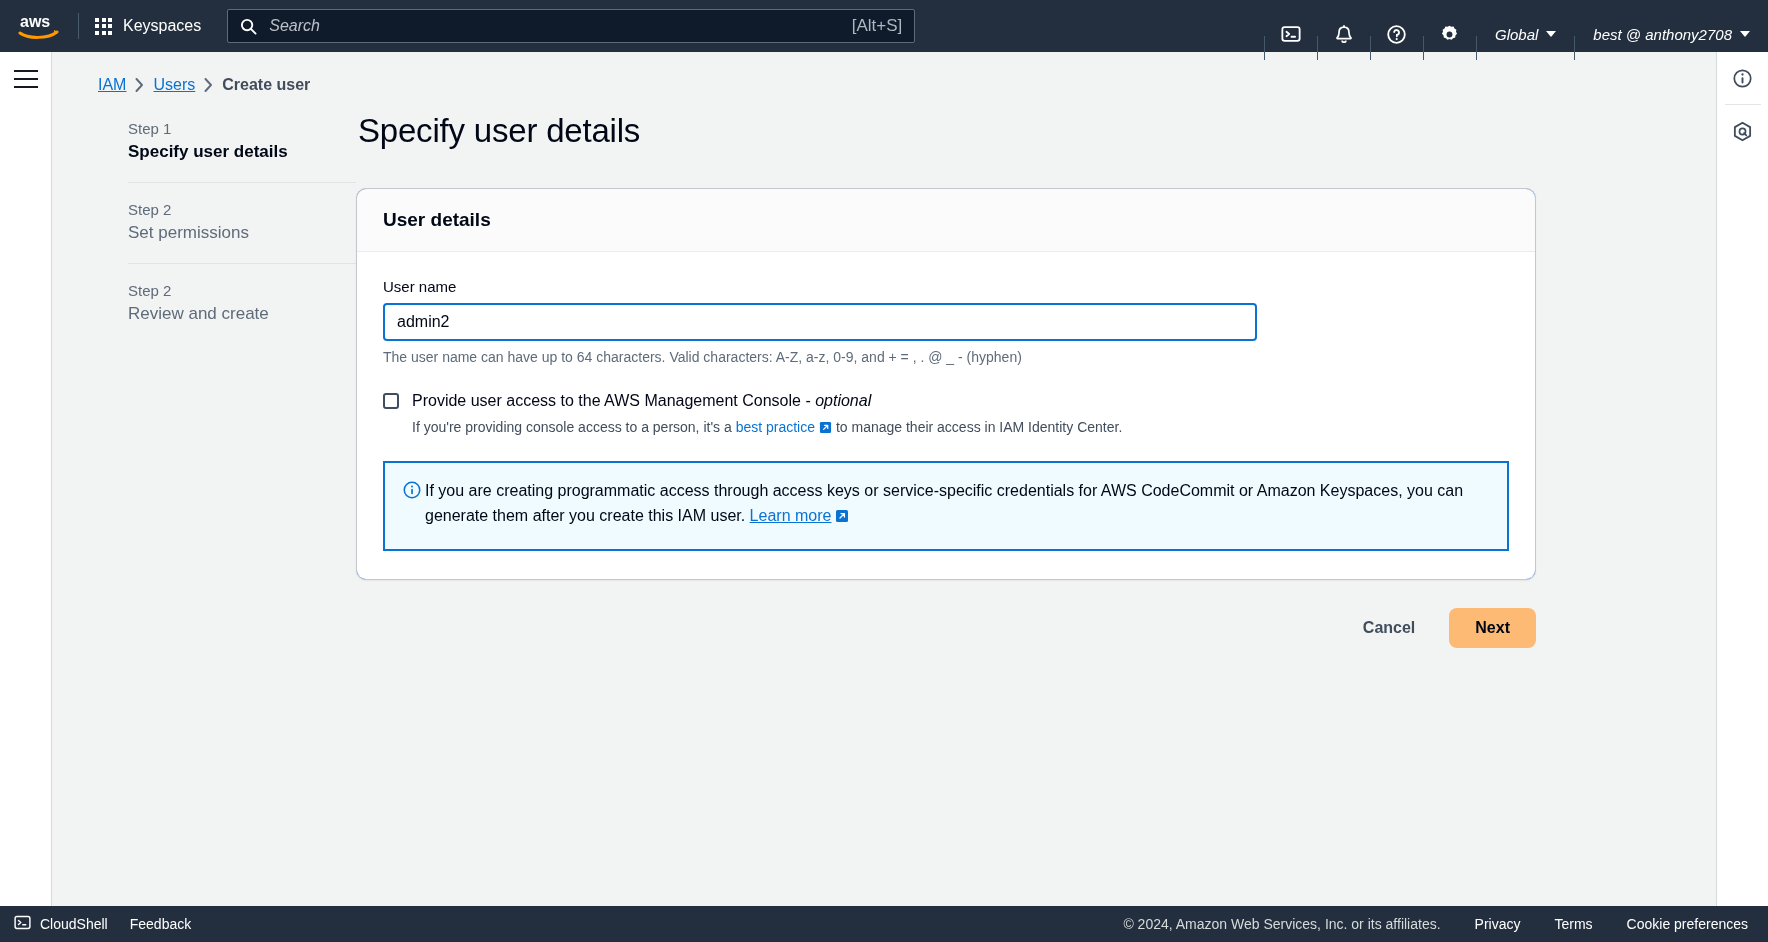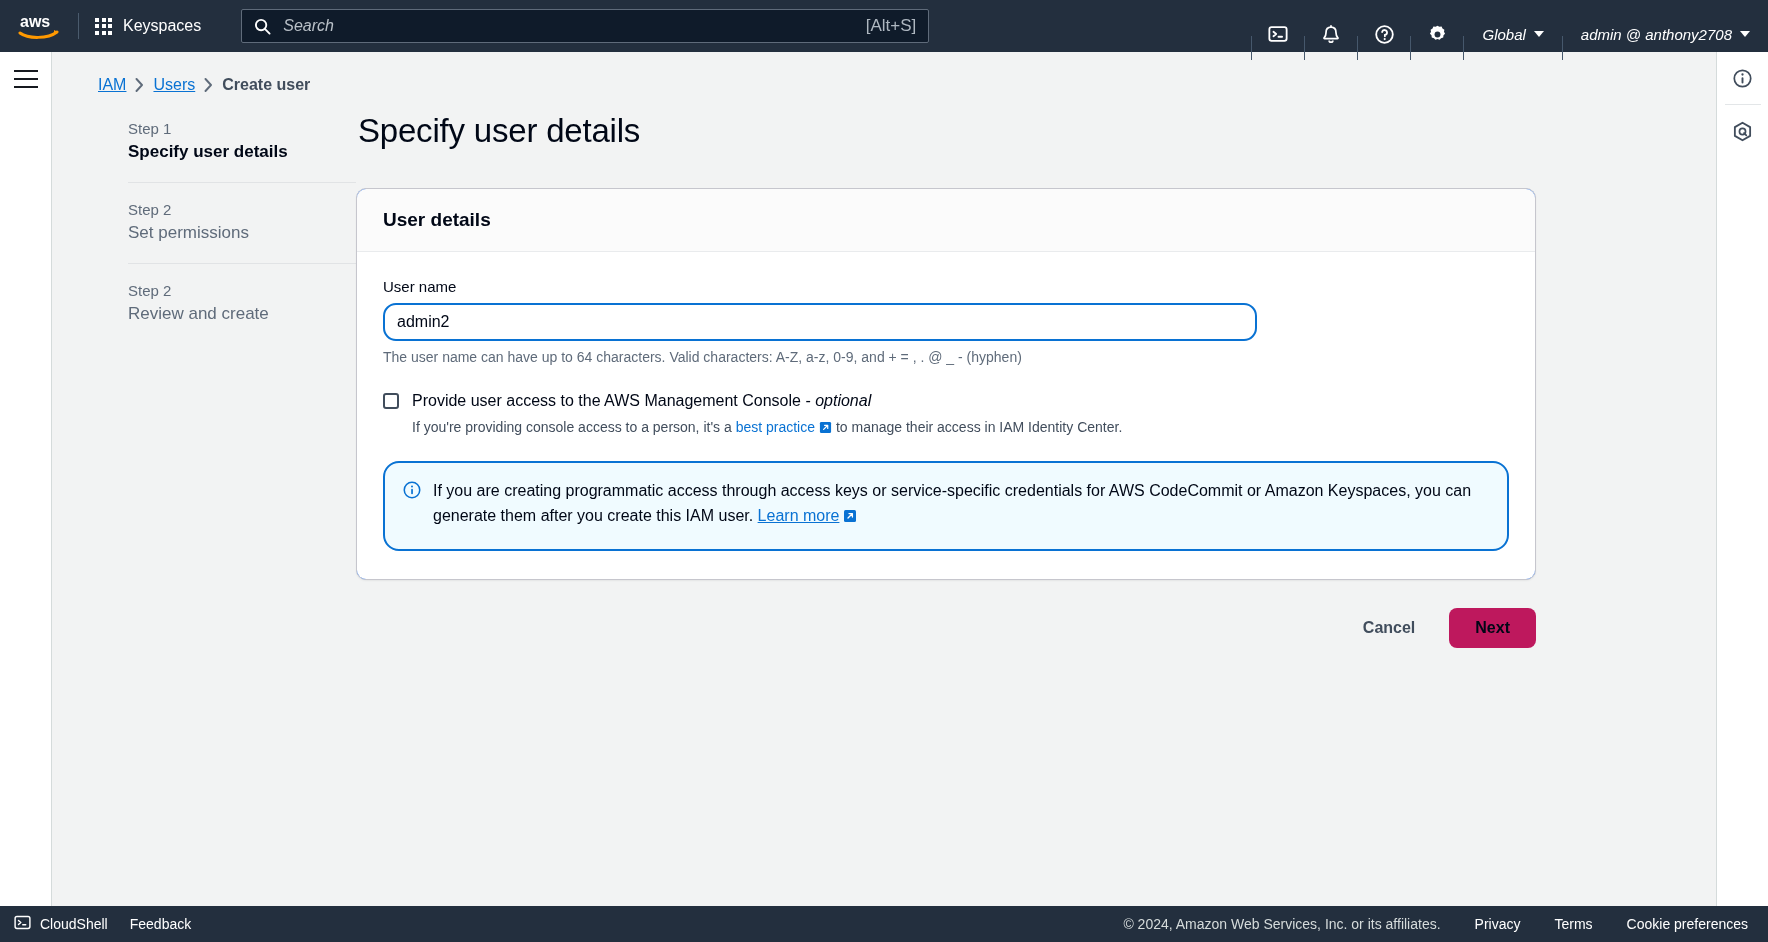--- a/index.html
+++ b/index.html
@@ -23,21 +23,21 @@
   .aws-logo svg { display:block; }
   .nav-div { width:1px; height:26px; background:#4a5b6d; }
   .services-btn {
     display:flex; align-items:center; gap:11px;
     padding: 0 16px; height:52px; cursor:pointer;
     color:#ffffff; font-size:16px; font-weight:400;
   }
   .grid-icon { display:grid; grid-template-columns:repeat(3,4px); grid-template-rows:repeat(3,4px); gap:2.5px;}
   .grid-icon i { background:#ffffff; width:4px; height:4px; display:block;}
   .searchwrap {
-    flex: 0 0 auto; width: 688px; margin-left: 24px; height: 34px;
+    flex: 0 0 auto; width: 688px; margin-left: 10px; height: 34px;
     background:#0f1b2a; border:1px solid #5f6b7a; border-radius:2px;
     display:flex; align-items:center; padding: 0 12px; gap:10px;
     position: relative;
   }
   .searchwrap .sicon { color:#ffffff; display:flex; }
   .search-input {
     background:transparent; border:none; outline:none; flex:1;
     color:#d5dbdb; font-size:16px; font-style: italic;
     font-family: "Liberation Sans", sans-serif;
   }
@@ -104,53 +104,53 @@
   }
   .card-header {
     background:#fbfbfb; border-bottom:1px solid #e9ebed;
     padding: 20px 26px 20px 26px;
     font-size:19px; font-weight:700; color:#000716;
   }
   .card-body { padding: 26px 26px 28px 26px; background:#ffffff; }
 
   .field-label { font-size:15px; color:#000716; margin-bottom:8px; }
   .text-input {
-    width: 874px; height:38px; border:2px solid #0972d3; border-radius:13px;
+    width: 874px; height:38px; border:2px solid #0972d3; border-radius:4px;
     padding: 0 12px; font-size:16px; color:#000716; outline:none;
     font-family:"Liberation Sans", sans-serif; background:#ffffff;
   }
   .help-text { font-size:14px; color:#5f6b7a; margin-top:8px; }
 
   .checkrow { display:flex; align-items:flex-start; gap:13px; margin-top:25px;}
   .cbox {
     width:16px; height:16px; border:2px solid #414d5c; border-radius:3px;
     background:#ffffff; flex:0 0 16px; margin-top:3px; cursor:pointer;
   }
   .check-label { font-size:16px; color:#000716; line-height:1.35;}
   .check-label em { font-style:italic; }
   .check-sub { font-size:14px; color:#414d5c; margin:6px 0 0 29px; line-height:1.4;}
   .link { color:#0972d3; text-decoration:none; cursor:pointer;}
   .link.ul { text-decoration: underline; }
   .ext { display:inline-block; vertical-align:-2px; margin-left:4px; }
 
   .alert {
-    margin-top:22px; background:#f0fbff; border:2px solid #0972d3; border-radius:16px;
-    padding: 16px 18px 18px 18px; display:flex; gap:12px;
+    margin-top:22px; background:#f0fbff; border:2px solid #0972d3; border-radius:0;
+    padding: 16px 18px 18px 18px; display:flex; gap:4px;
   }
   .alert-icon { flex:0 0 18px; margin-top:2px; }
   .alert-text { font-size:16px; color:#000716; line-height:1.55;}
 
   .actions { display:flex; align-items:center; justify-content:flex-end; gap:28px; margin-top:28px;}
   .btn-link {
     background:transparent; border:none; cursor:pointer;
     font-size:16px; color:#414d5c; font-weight:700;
     font-family:"Liberation Sans", sans-serif; padding: 8px 6px;
   }
   .btn-primary {
-    background:#be185d; border:none; border-radius:8px; cursor:pointer;
+    background:#fdba74; border:none; border-radius:8px; cursor:pointer;
     color:#000716; font-size:16px; font-weight:700;
     padding: 11px 26px; font-family:"Liberation Sans", sans-serif;
   }
 
   
   .footer {
     position:absolute; bottom:0; left:0; right:0; height:36px;
     background:#232f3e; display:flex; align-items:center; color:#ffffff; font-size:14px;
   }
   .footer-left { display:flex; align-items:center; gap:22px; padding-left:14px;}
@@ -228,21 +228,21 @@
           <circle cx="11" cy="11" r="3.1" fill="#232f3e"></circle>
         </svg>
     </div>
     <div class="nav-sep"></div>
     <div class="nav-text-btn">
       <span>Global</span>
       <span class="caret"></span>
     </div>
     <div class="nav-sep"></div>
     <div class="nav-text-btn">
-      <span>admin @ anthony2708</span>
+      <span>best @ anthony2708</span>
       <span class="caret"></span>
     </div>
   </div>
 </div>
 
 <div class="leftrail">
   <div class="hamburger">
       <i></i>
       <i></i>
       <i></i>

